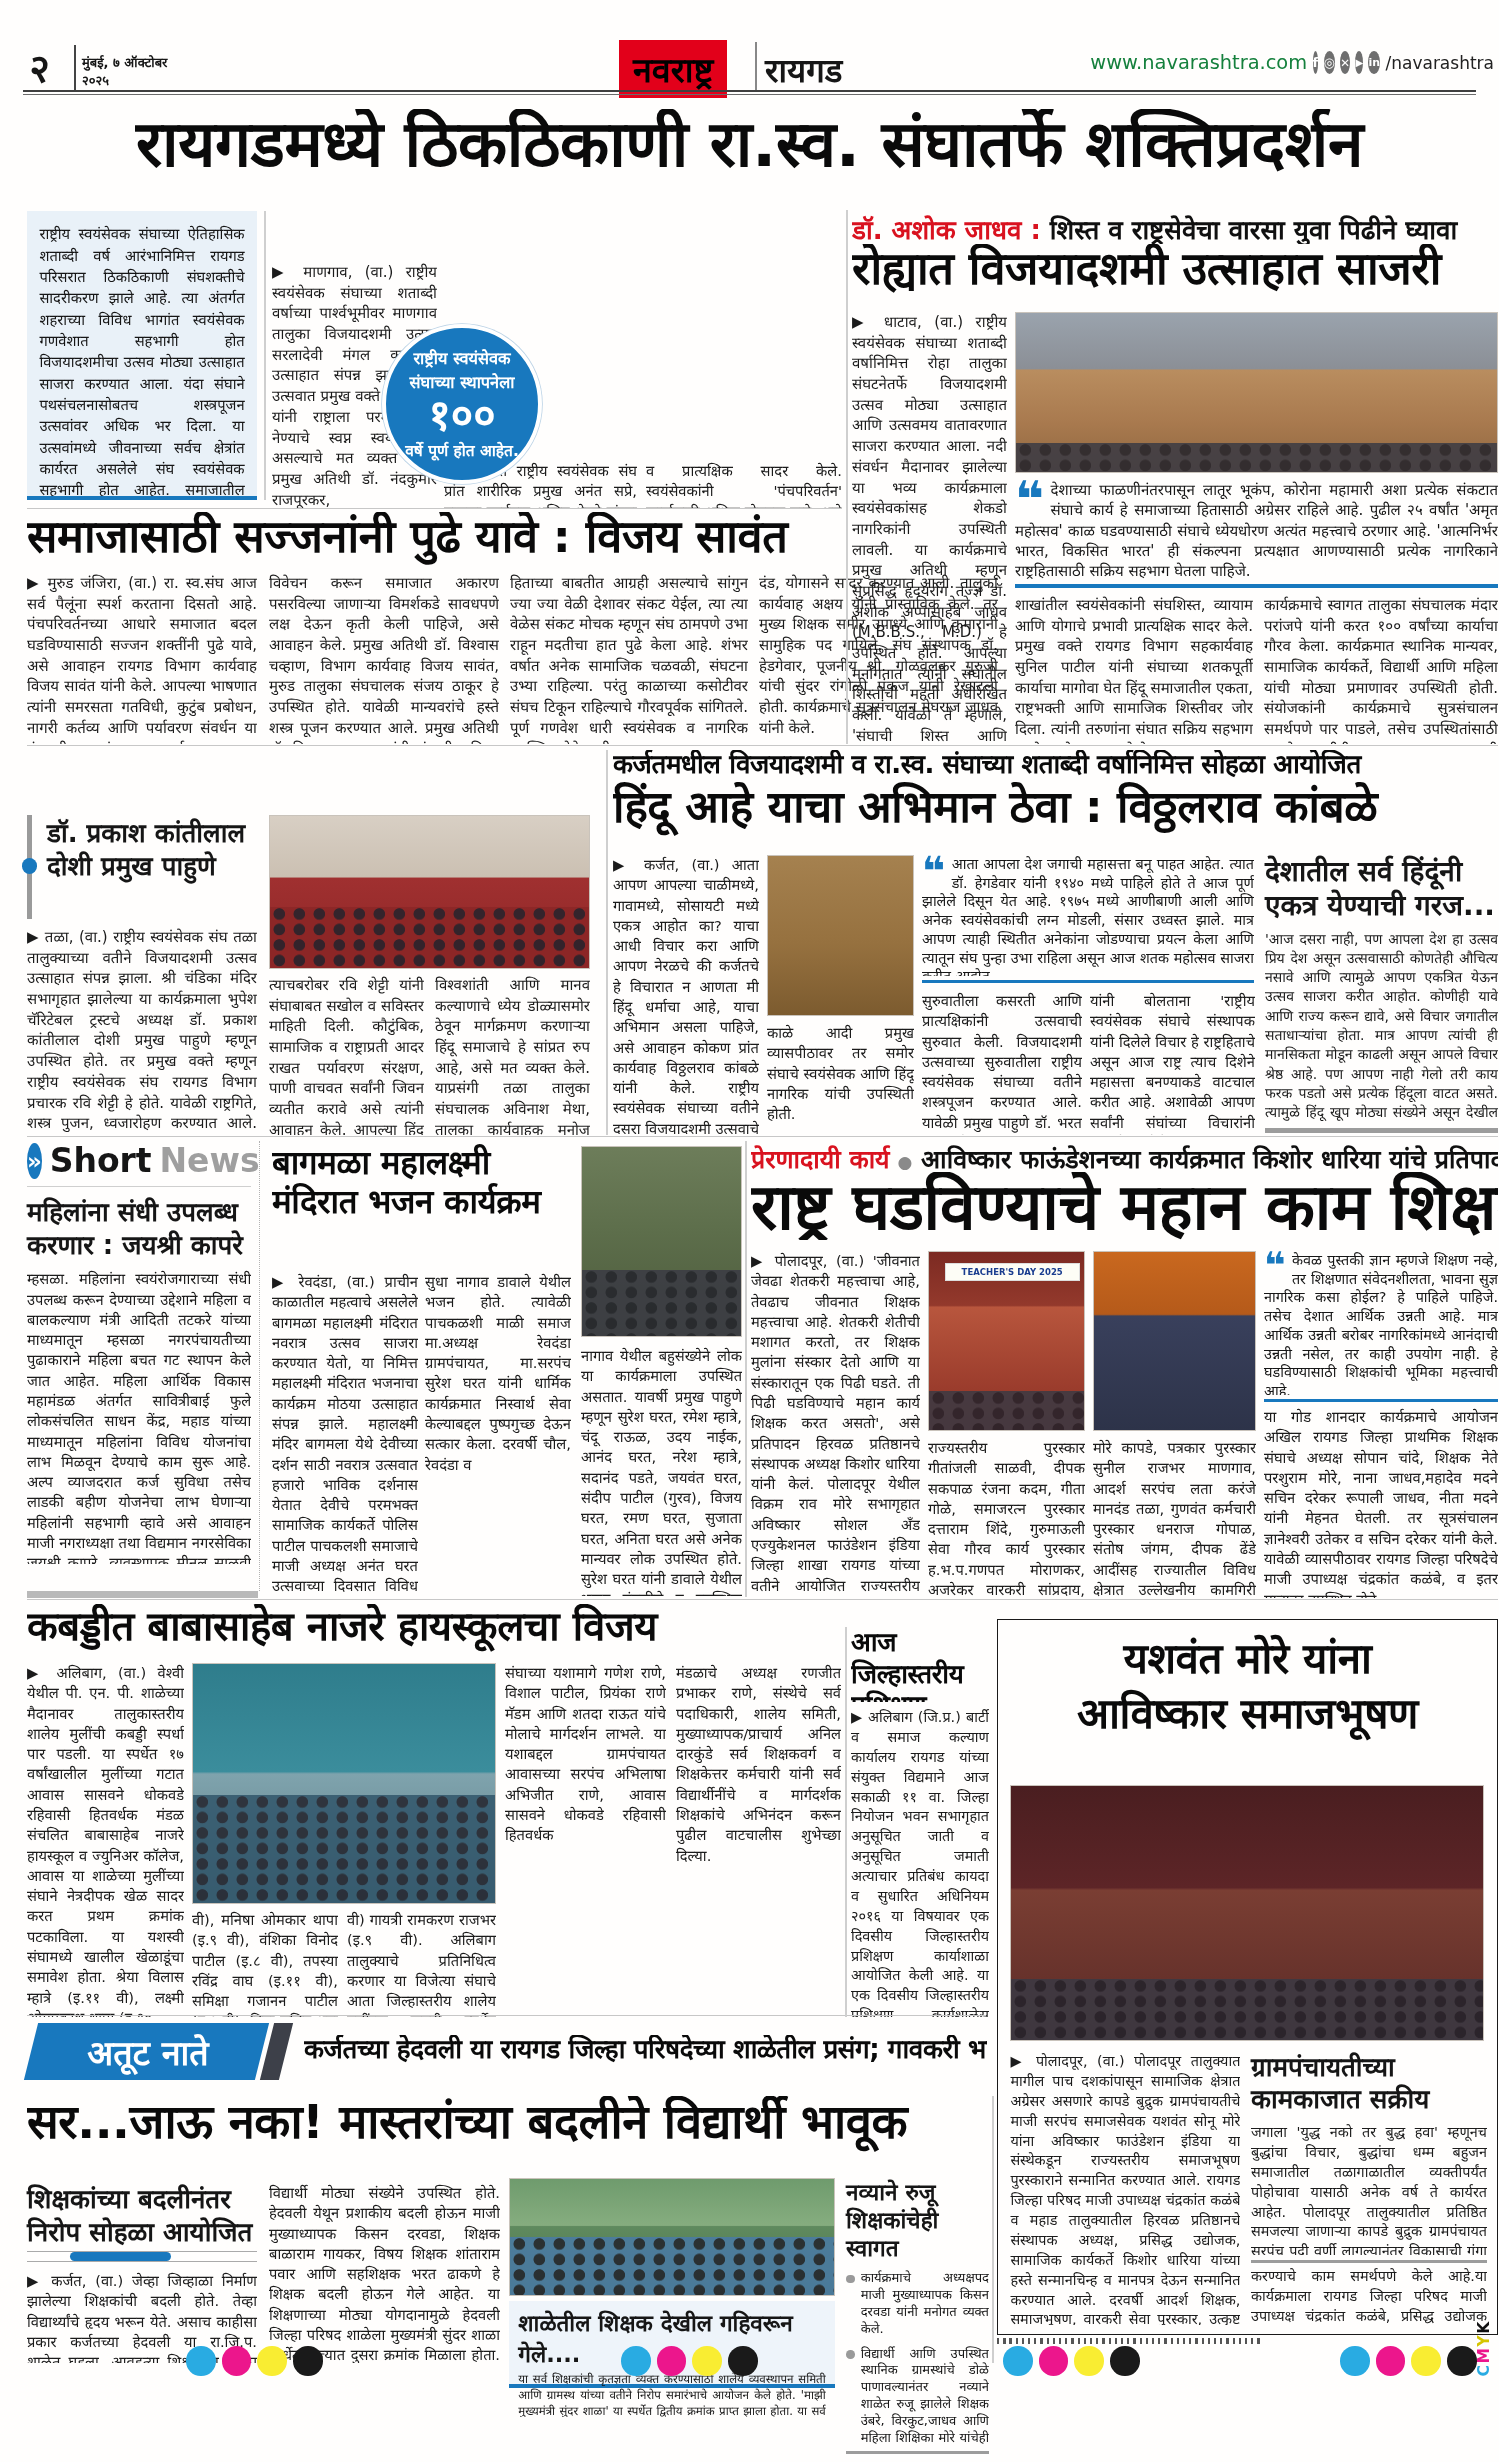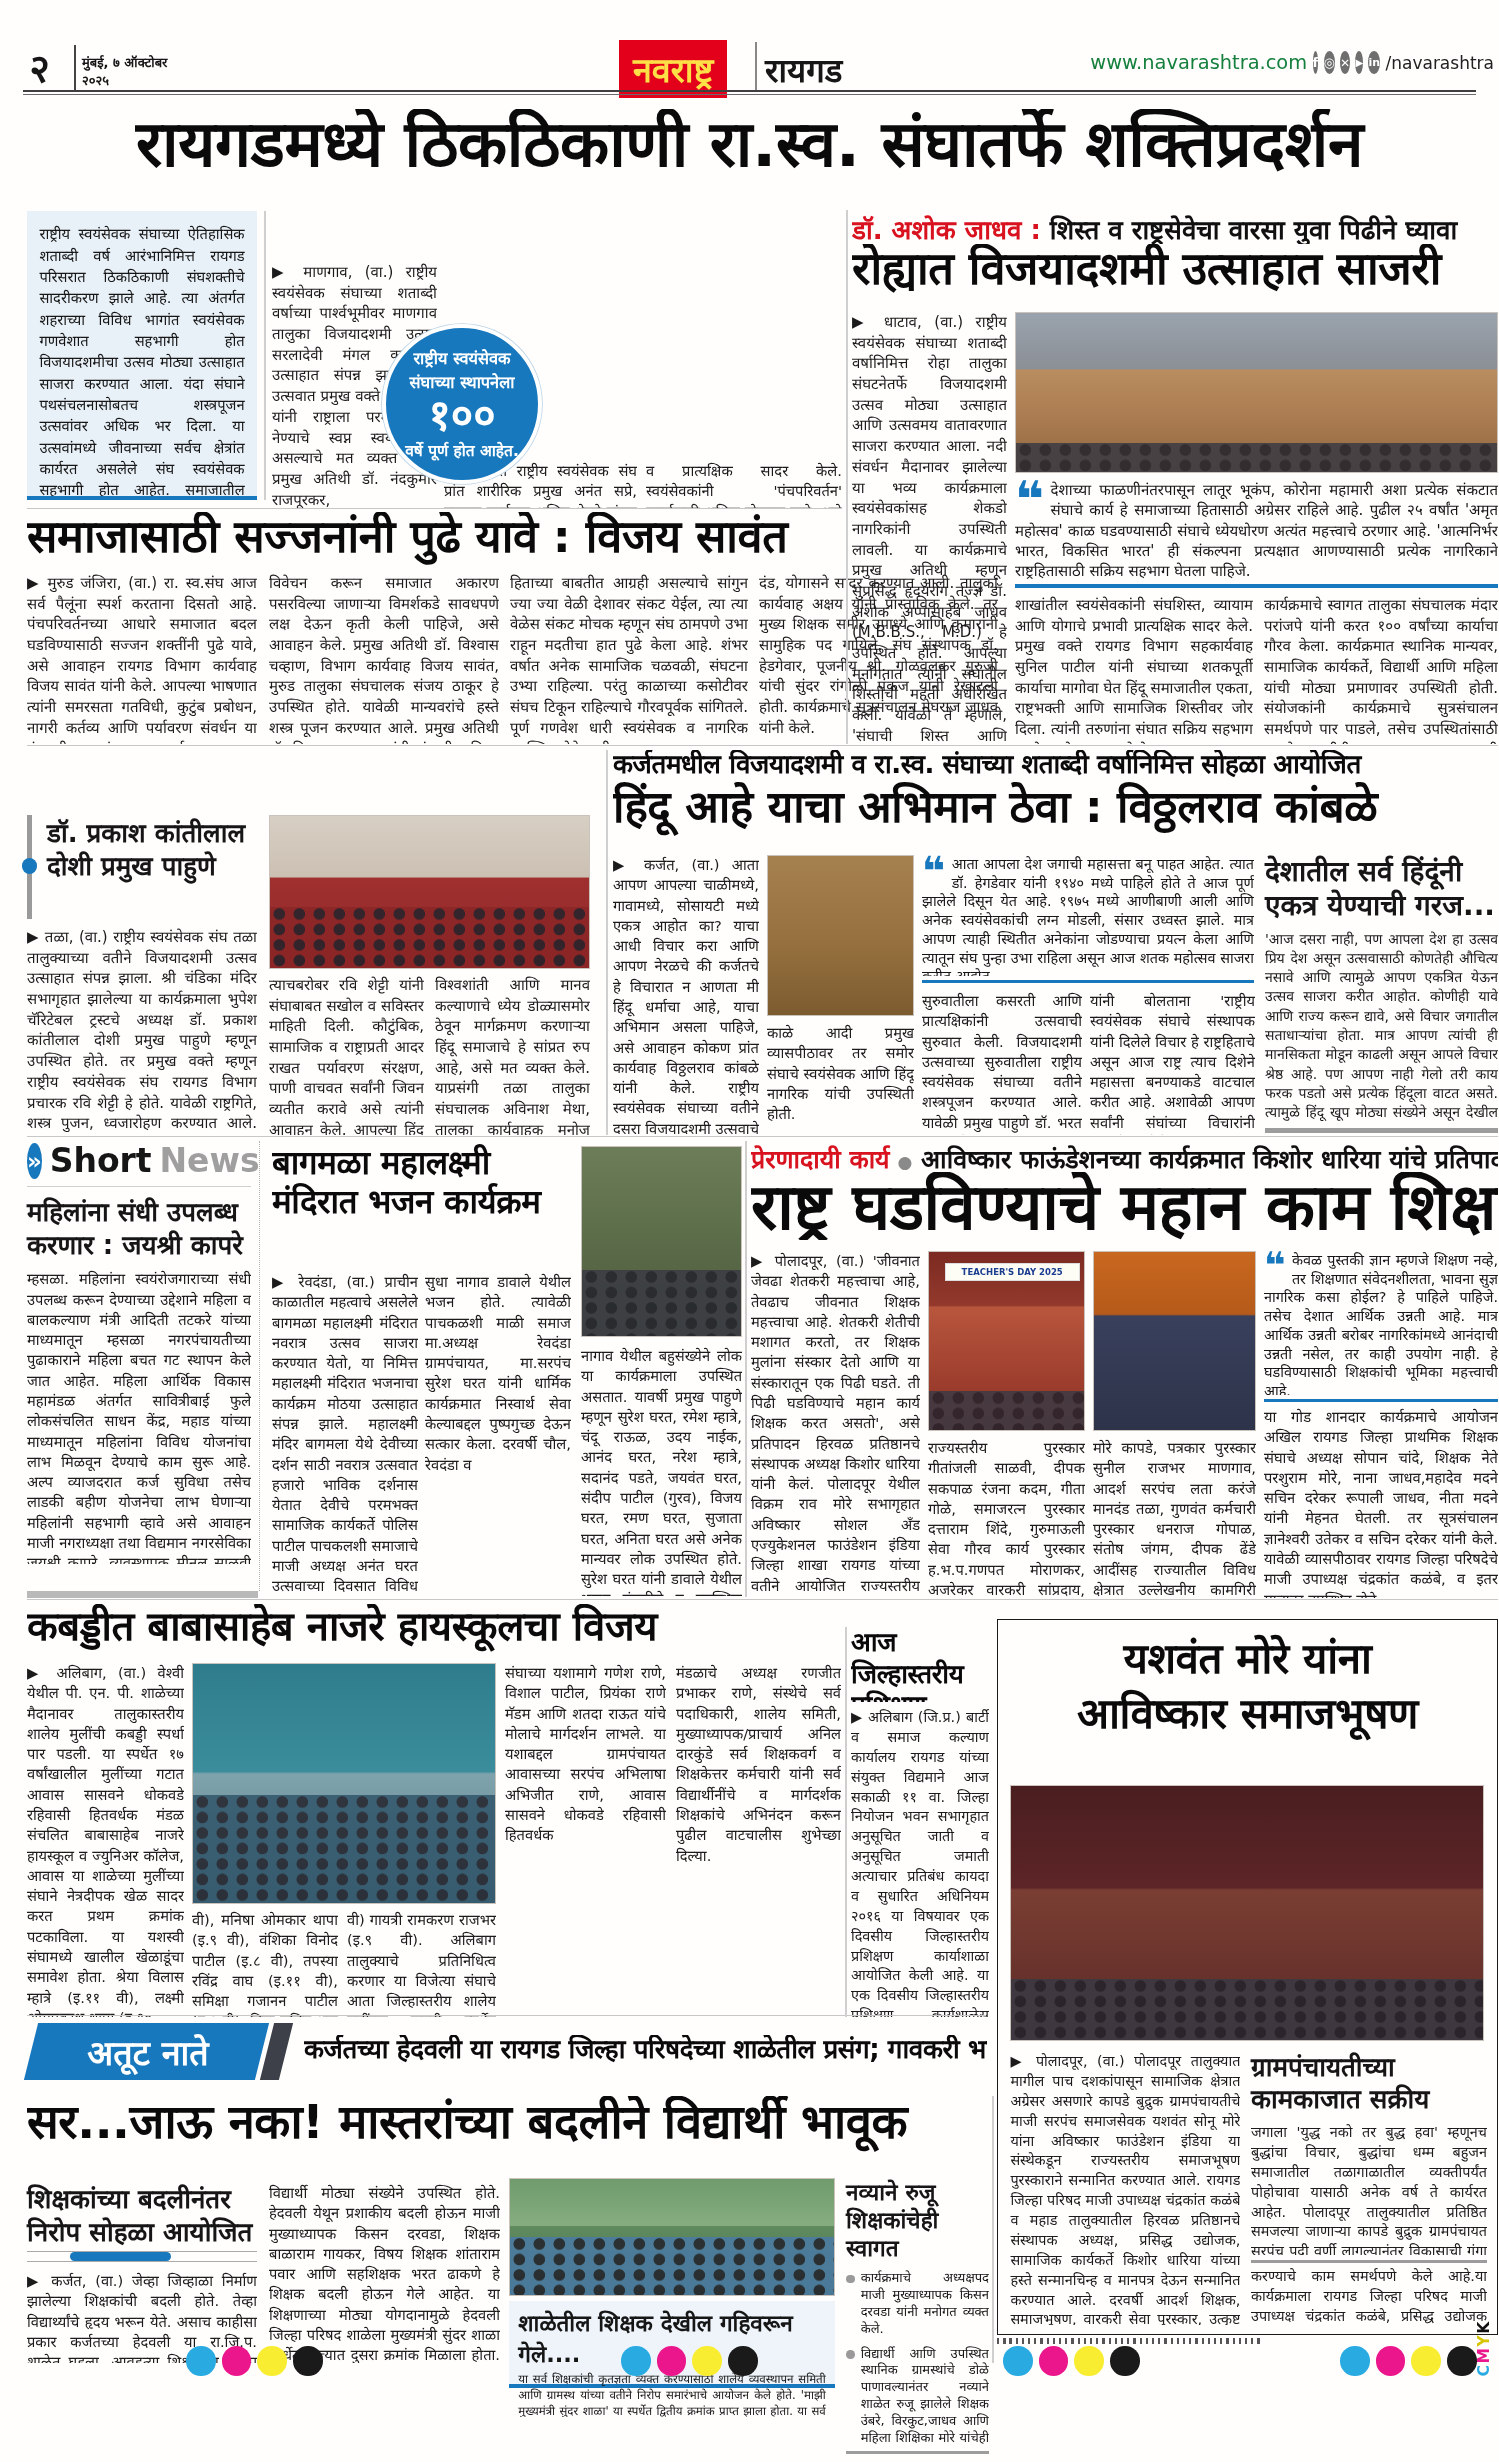--- a/index.html
+++ b/index.html
@@ -53,21 +53,21 @@
 </style>
 </head>
 <body>
 
 <div class="page">
 
   <div class="abs" style="left:29.5px;top:40px;font-size:39px;font-weight:800;font-family:'DejaVu Serif',serif;">२</div>
   <div class="abs" style="left:74px;top:45px;width:1.6px;height:47px;background:#444;"></div>
   <div class="abs" style="left:82px;top:54px;width:116px;font-size:13px;font-weight:700;line-height:1.35;">मुंबई, ७ ऑक्टोबर २०२५</div>
 
-  <div class="abs" style="left:619px;top:40px;background:#e2001a;color:#fde047;padding:6.2px 14px;font-size:34px;font-weight:800;">नवराष्ट्र</div>
+  <div class="abs" style="left:619px;top:40px;background:#e2001a;color:#000000;padding:6.2px 14px;font-size:34px;font-weight:800;">नवराष्ट्र</div>
   <div class="abs" style="left:755px;top:42px;width:1.6px;height:50px;background:#888;"></div>
   <div class="abs" style="left:765px;top:47px;font-size:33px;font-weight:800;text-align:center;">रायगड</div>
 
   <div class="abs" style="left:1102px;top:51px;width:392px;display:flex;align-items:center;justify-content:flex-end;gap:5.4px;">
     <span style="font-size:19.4px;color:#15803d;">www.navarashtra.com</span>
     <span style="width:23px;height:23px;border-radius:50%;background:#6e6e6e;color:#fff;font-size:13px;font-weight:700;display:inline-flex;align-items:center;justify-content:center;">f</span>
     <span style="width:23px;height:23px;border-radius:50%;background:#6e6e6e;color:#fff;font-size:13px;font-weight:700;display:inline-flex;align-items:center;justify-content:center;">◎</span>
     <span style="width:23px;height:23px;border-radius:50%;background:#6e6e6e;color:#fff;font-size:11.6px;font-weight:700;display:inline-flex;align-items:center;justify-content:center;">✕</span>
     <span style="width:23px;height:23px;border-radius:50%;background:#6e6e6e;color:#fff;font-size:10px;font-weight:700;display:inline-flex;align-items:center;justify-content:center;">▶</span>
     <span style="width:23px;height:23px;border-radius:50%;background:#6e6e6e;color:#fff;font-size:11px;font-weight:700;display:inline-flex;align-items:center;justify-content:center;">in</span>

